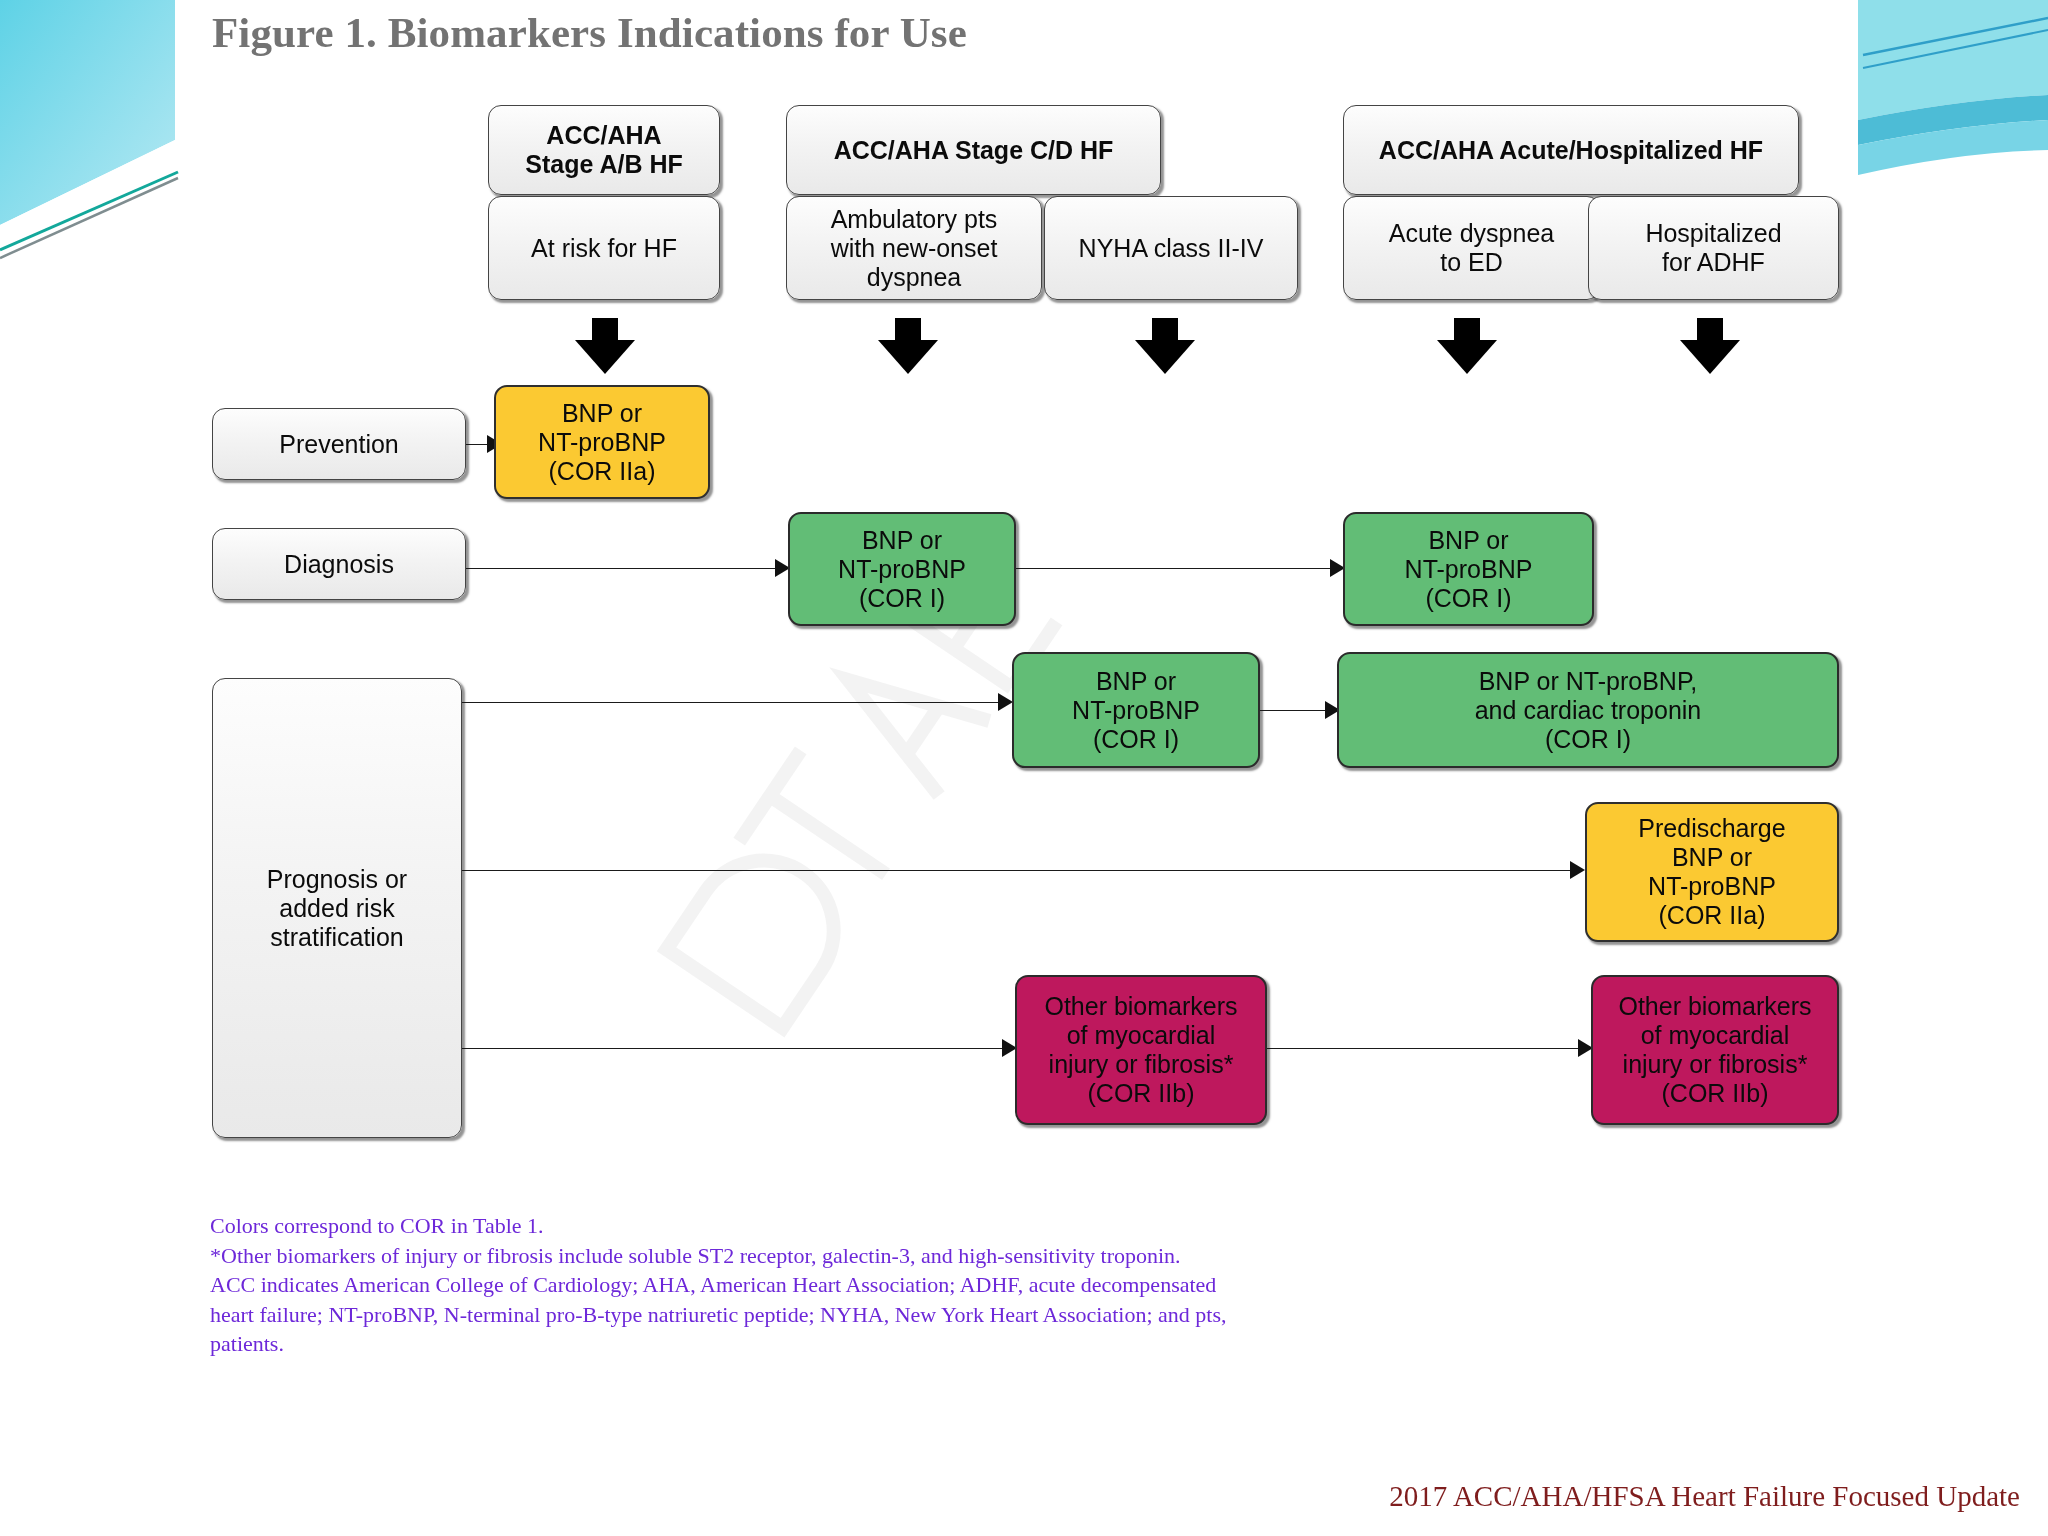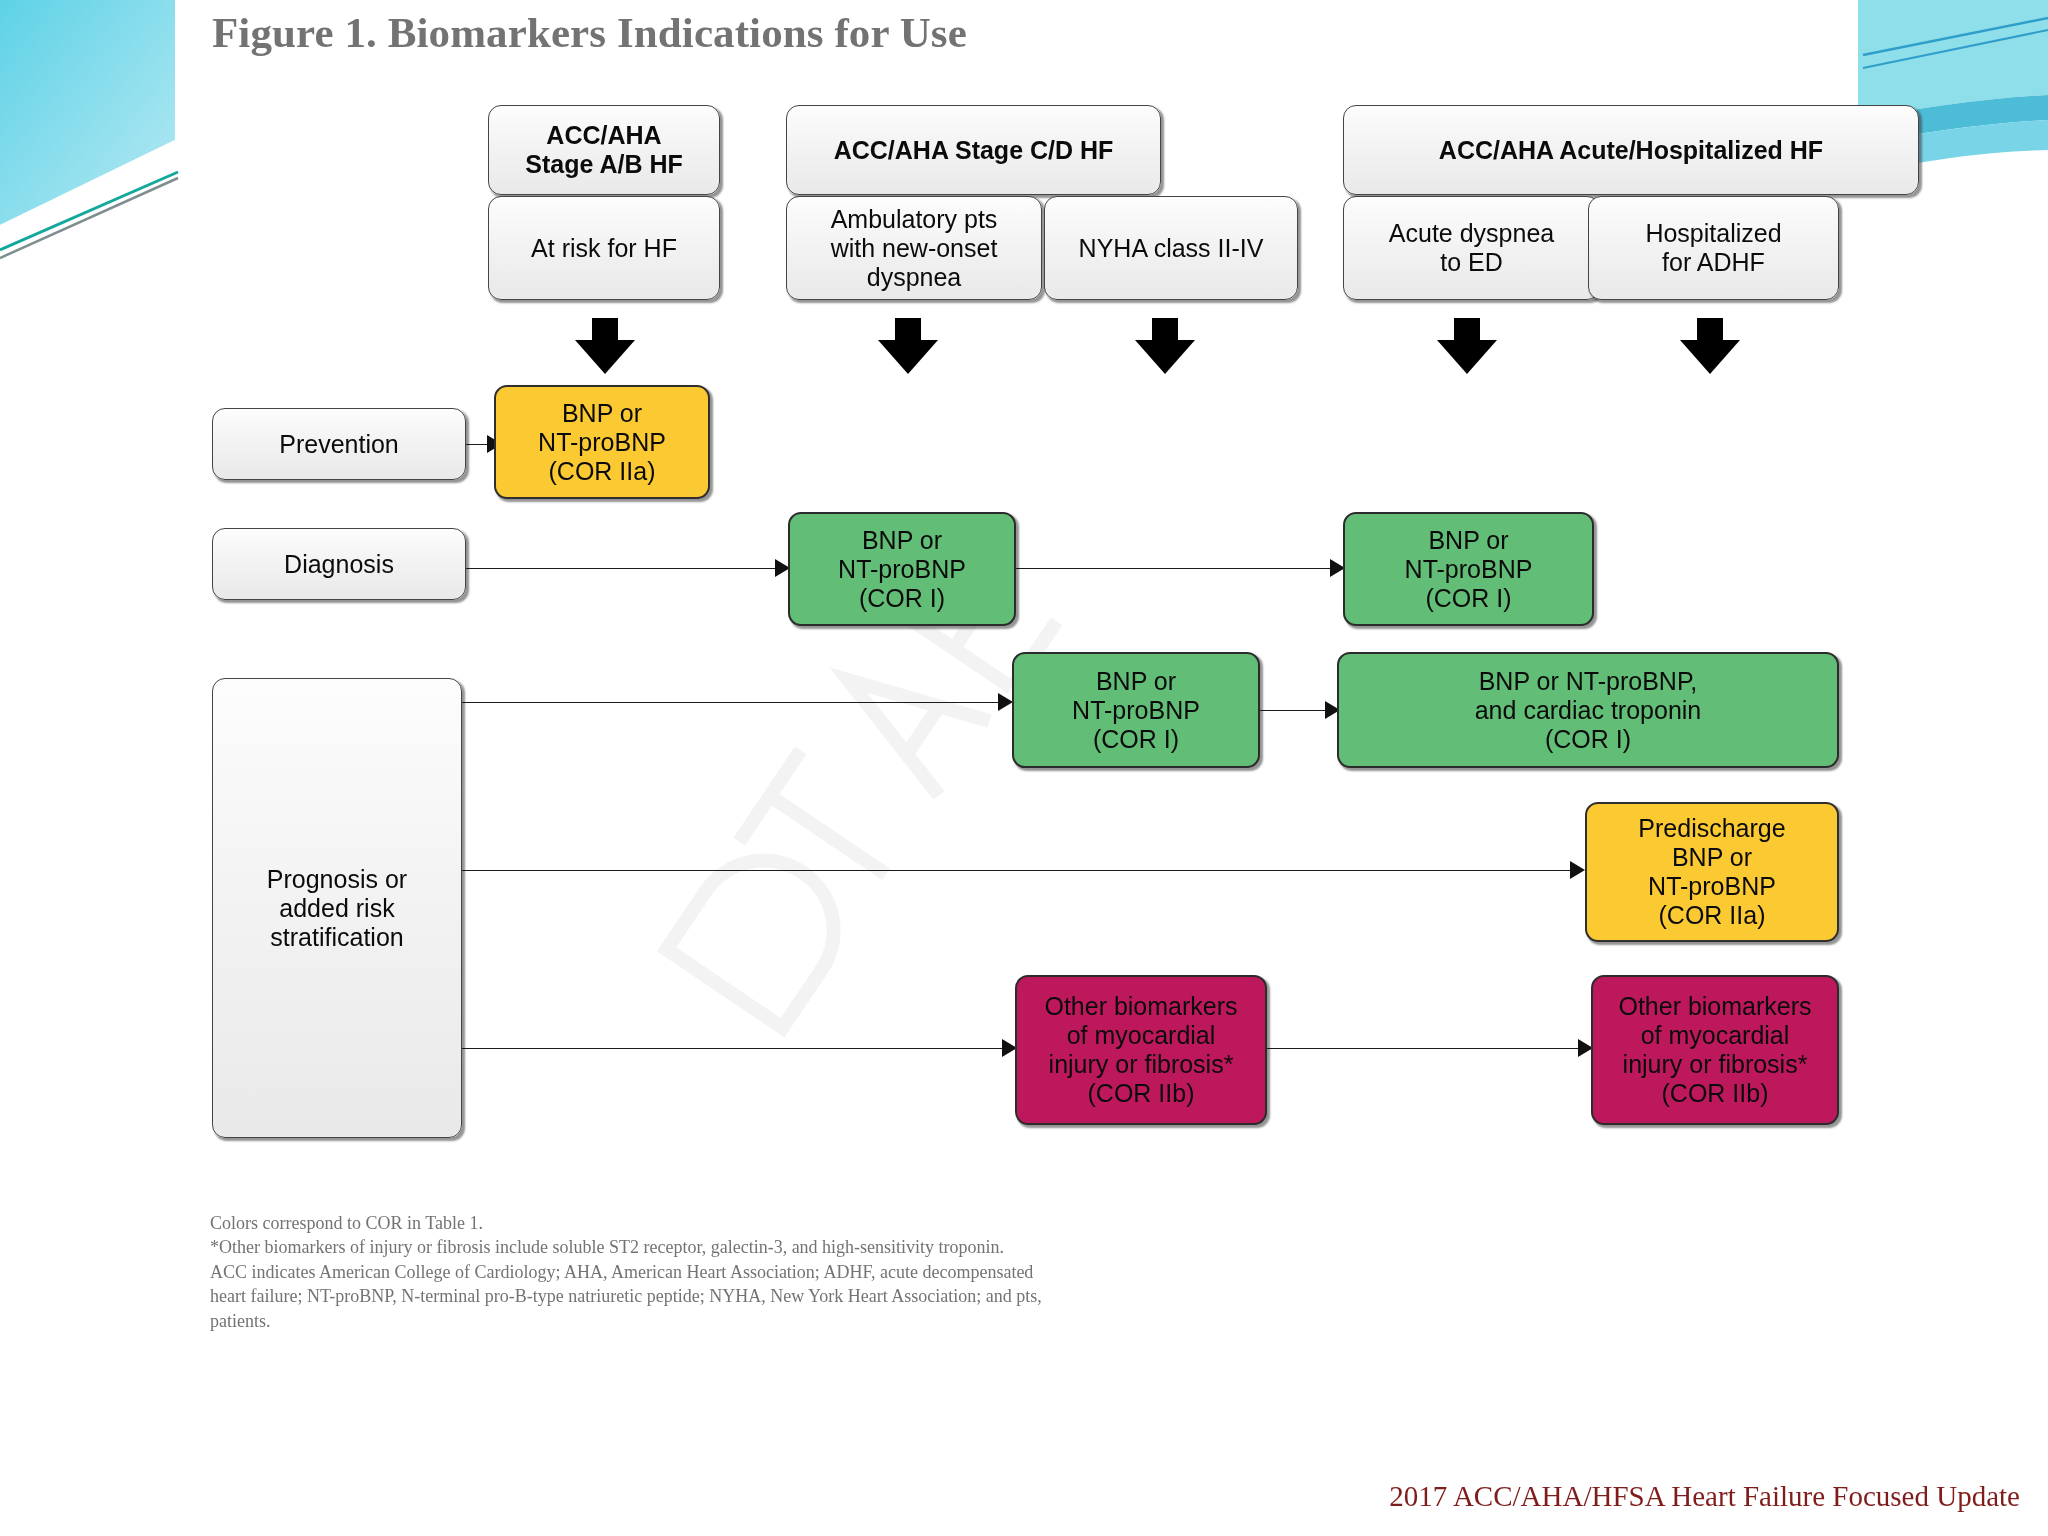--- a/index.html
+++ b/index.html
@@ -63,21 +63,21 @@
   .tip{
     position:absolute;width:0;height:0;
     border-top:9px solid transparent;border-bottom:9px solid transparent;
     border-left:15px solid #111;
   }
 
   
   #notes{
     position:absolute;left:210px;top:1212px;width:1700px;
     font-family:"Liberation Serif", serif;
-    font-size:18px;line-height:1.30;color:#737373;
+    font-size:22px;line-height:1.30;color:#6d28d9;
   }
   #notes p{margin:0 0 1px 0;}
   #footer-src{
     position:absolute;right:28px;top:1480px;
     font-family:"Liberation Serif", serif;
     font-size:29px;color:#7f1d1d;white-space:nowrap;
   }
 
   
   #watermark{
@@ -118,21 +118,21 @@
   </g>
 </svg>
 
 <div id="fig-title">Figure 1. Biomarkers Indications for Use</div>
 
 <div class="box grey" style="left:488px;top:105px;width:232px;height:90px;font-weight:bold;white-space:pre-line;">ACC/AHA
 Stage A/B HF</div>
 
 <div class="box grey" style="left:786px;top:105px;width:375px;height:90px;font-weight:bold;white-space:pre-line;">ACC/AHA Stage C/D HF</div>
 
-<div class="box grey" style="left:1343px;top:105px;width:576px;height:90px;font-weight:bold;white-space:pre-line;">ACC/AHA Acute/Hospitalized  HF</div>
+<div class="box grey" style="left:1343px;top:105px;width:456px;height:90px;font-weight:bold;white-space:pre-line;">ACC/AHA Acute/Hospitalized  HF</div>
 
 <div class="box grey" style="left:488px;top:196px;width:232px;height:104px;white-space:pre-line;">At risk for HF</div>
 
 <div class="box grey" style="left:786px;top:196px;width:256px;height:104px;white-space:pre-line;">Ambulatory pts
 with new-onset
 dyspnea</div>
 
 <div class="box grey" style="left:1044px;top:196px;width:254px;height:104px;white-space:pre-line;">NYHA class II-IV</div>
 
 <div class="box grey" style="left:1343px;top:196px;width:257px;height:104px;white-space:pre-line;">Acute dyspnea

